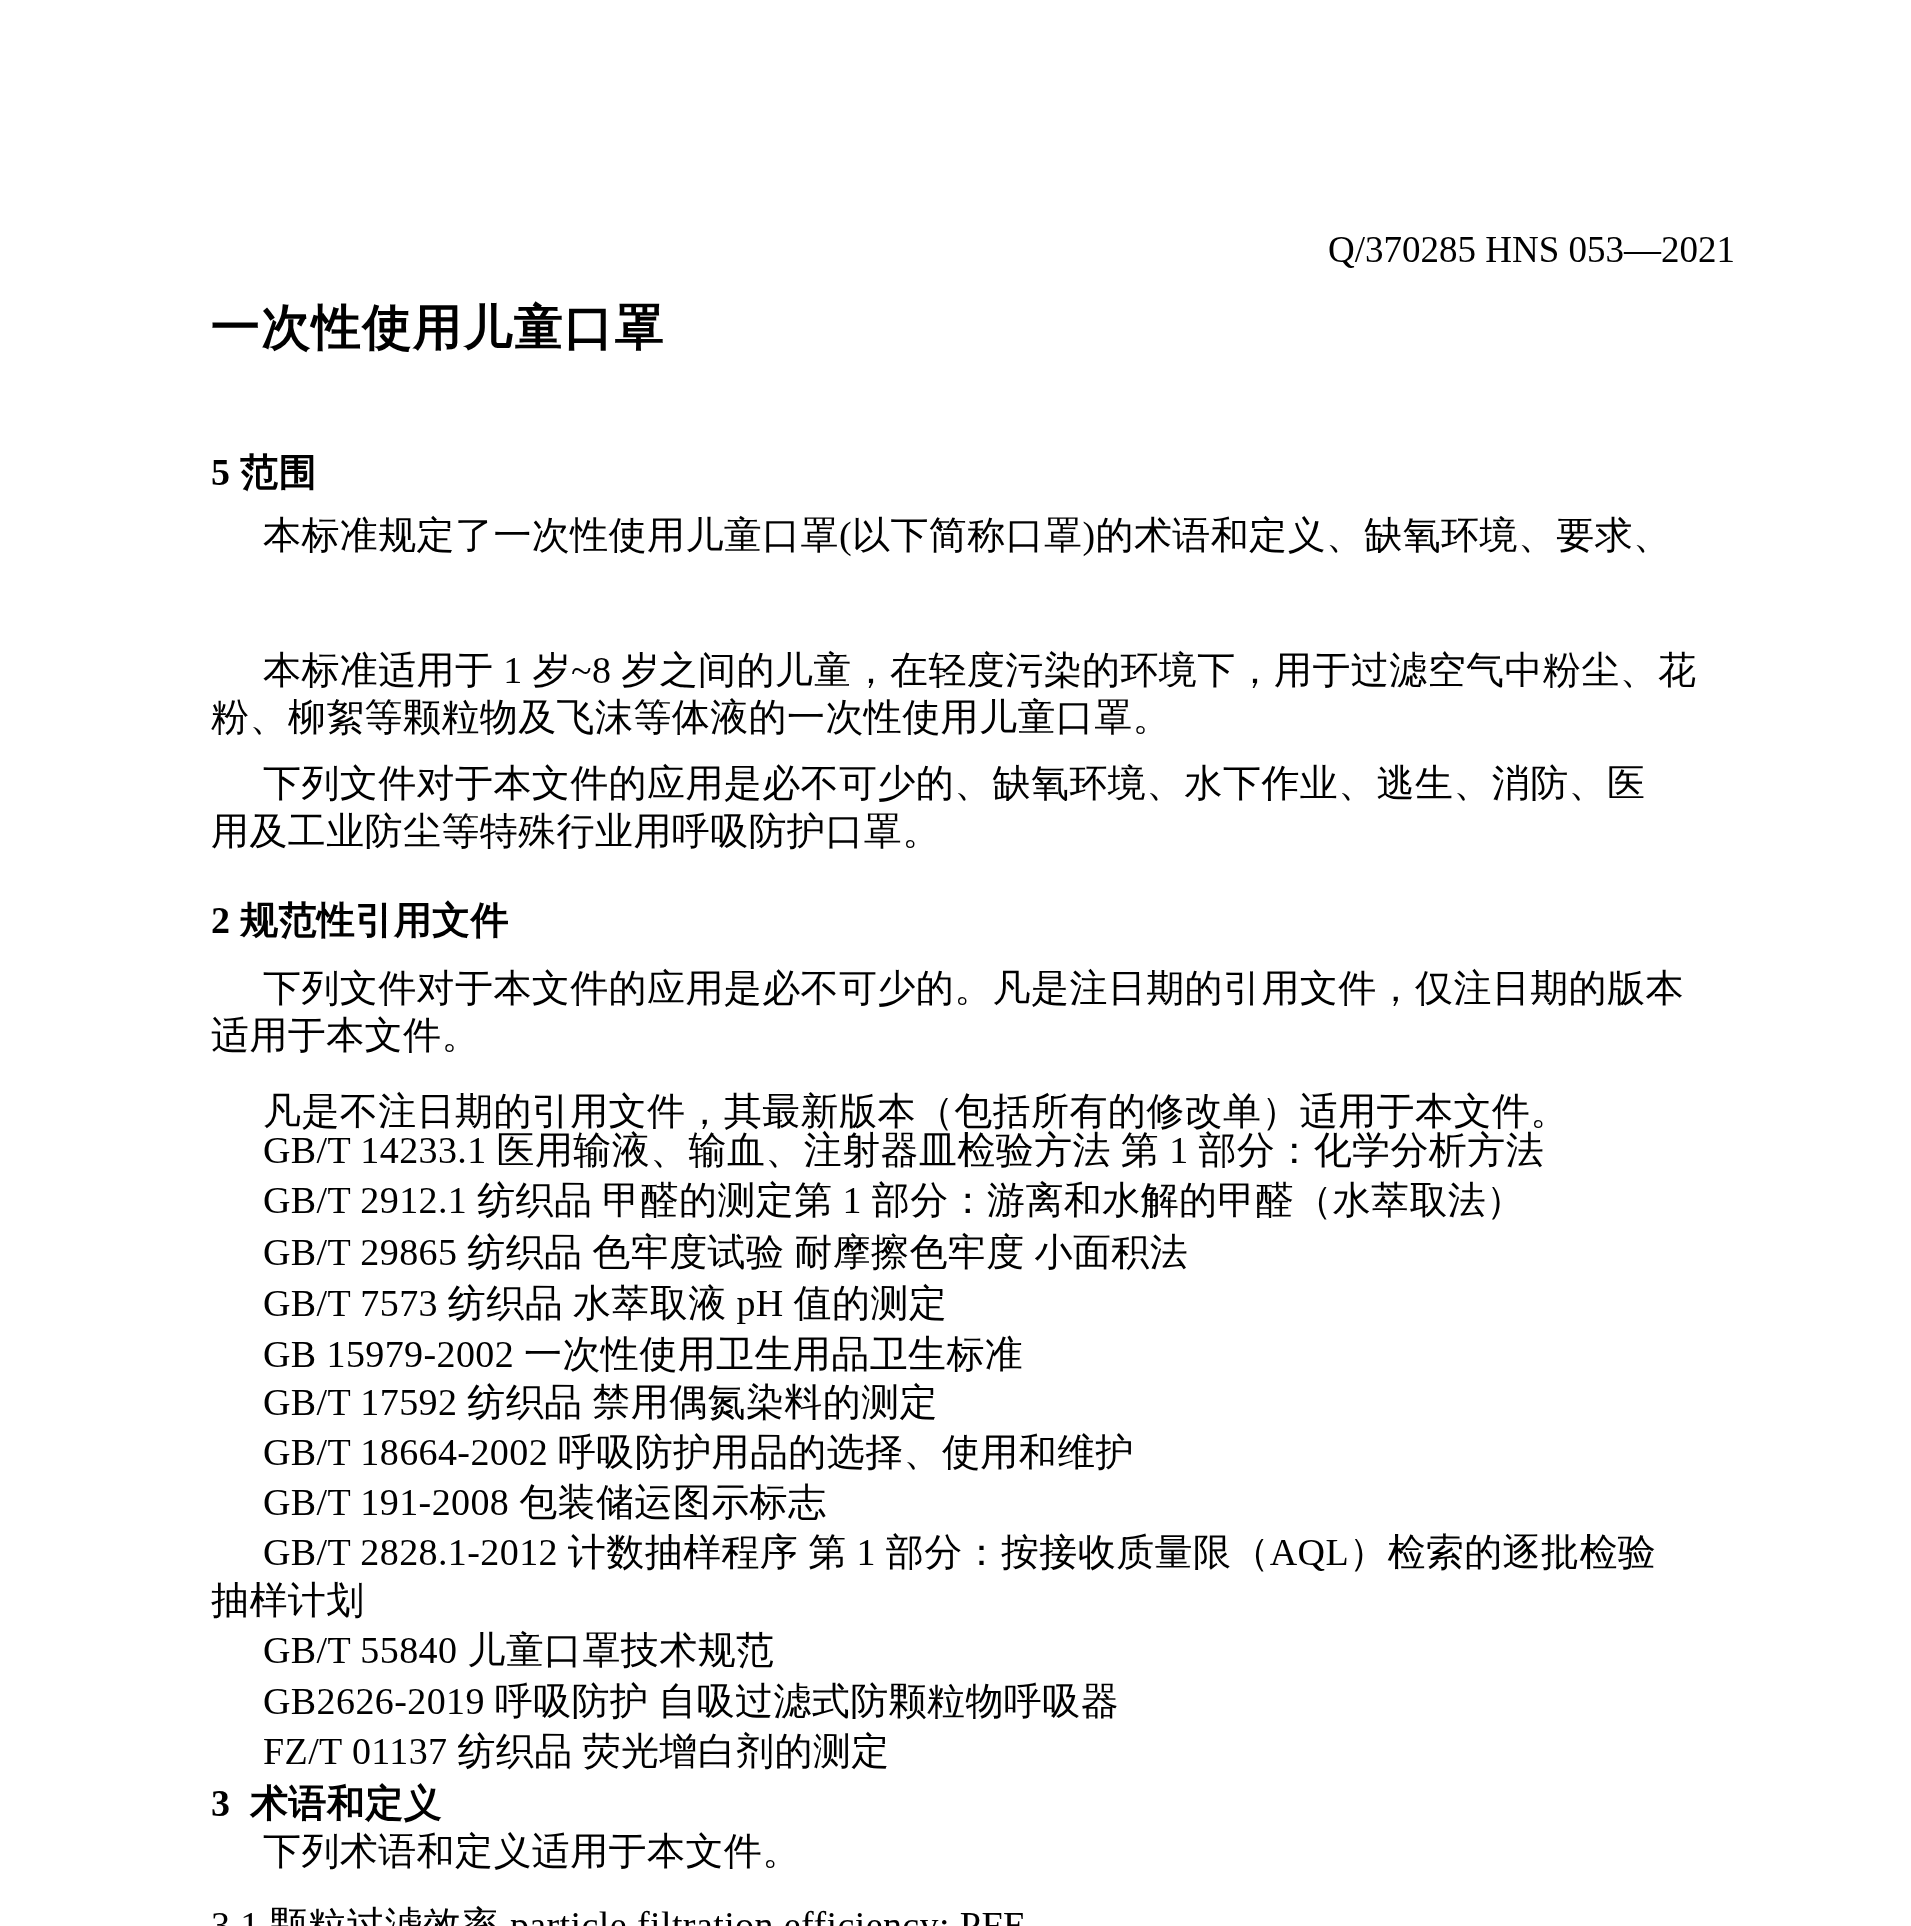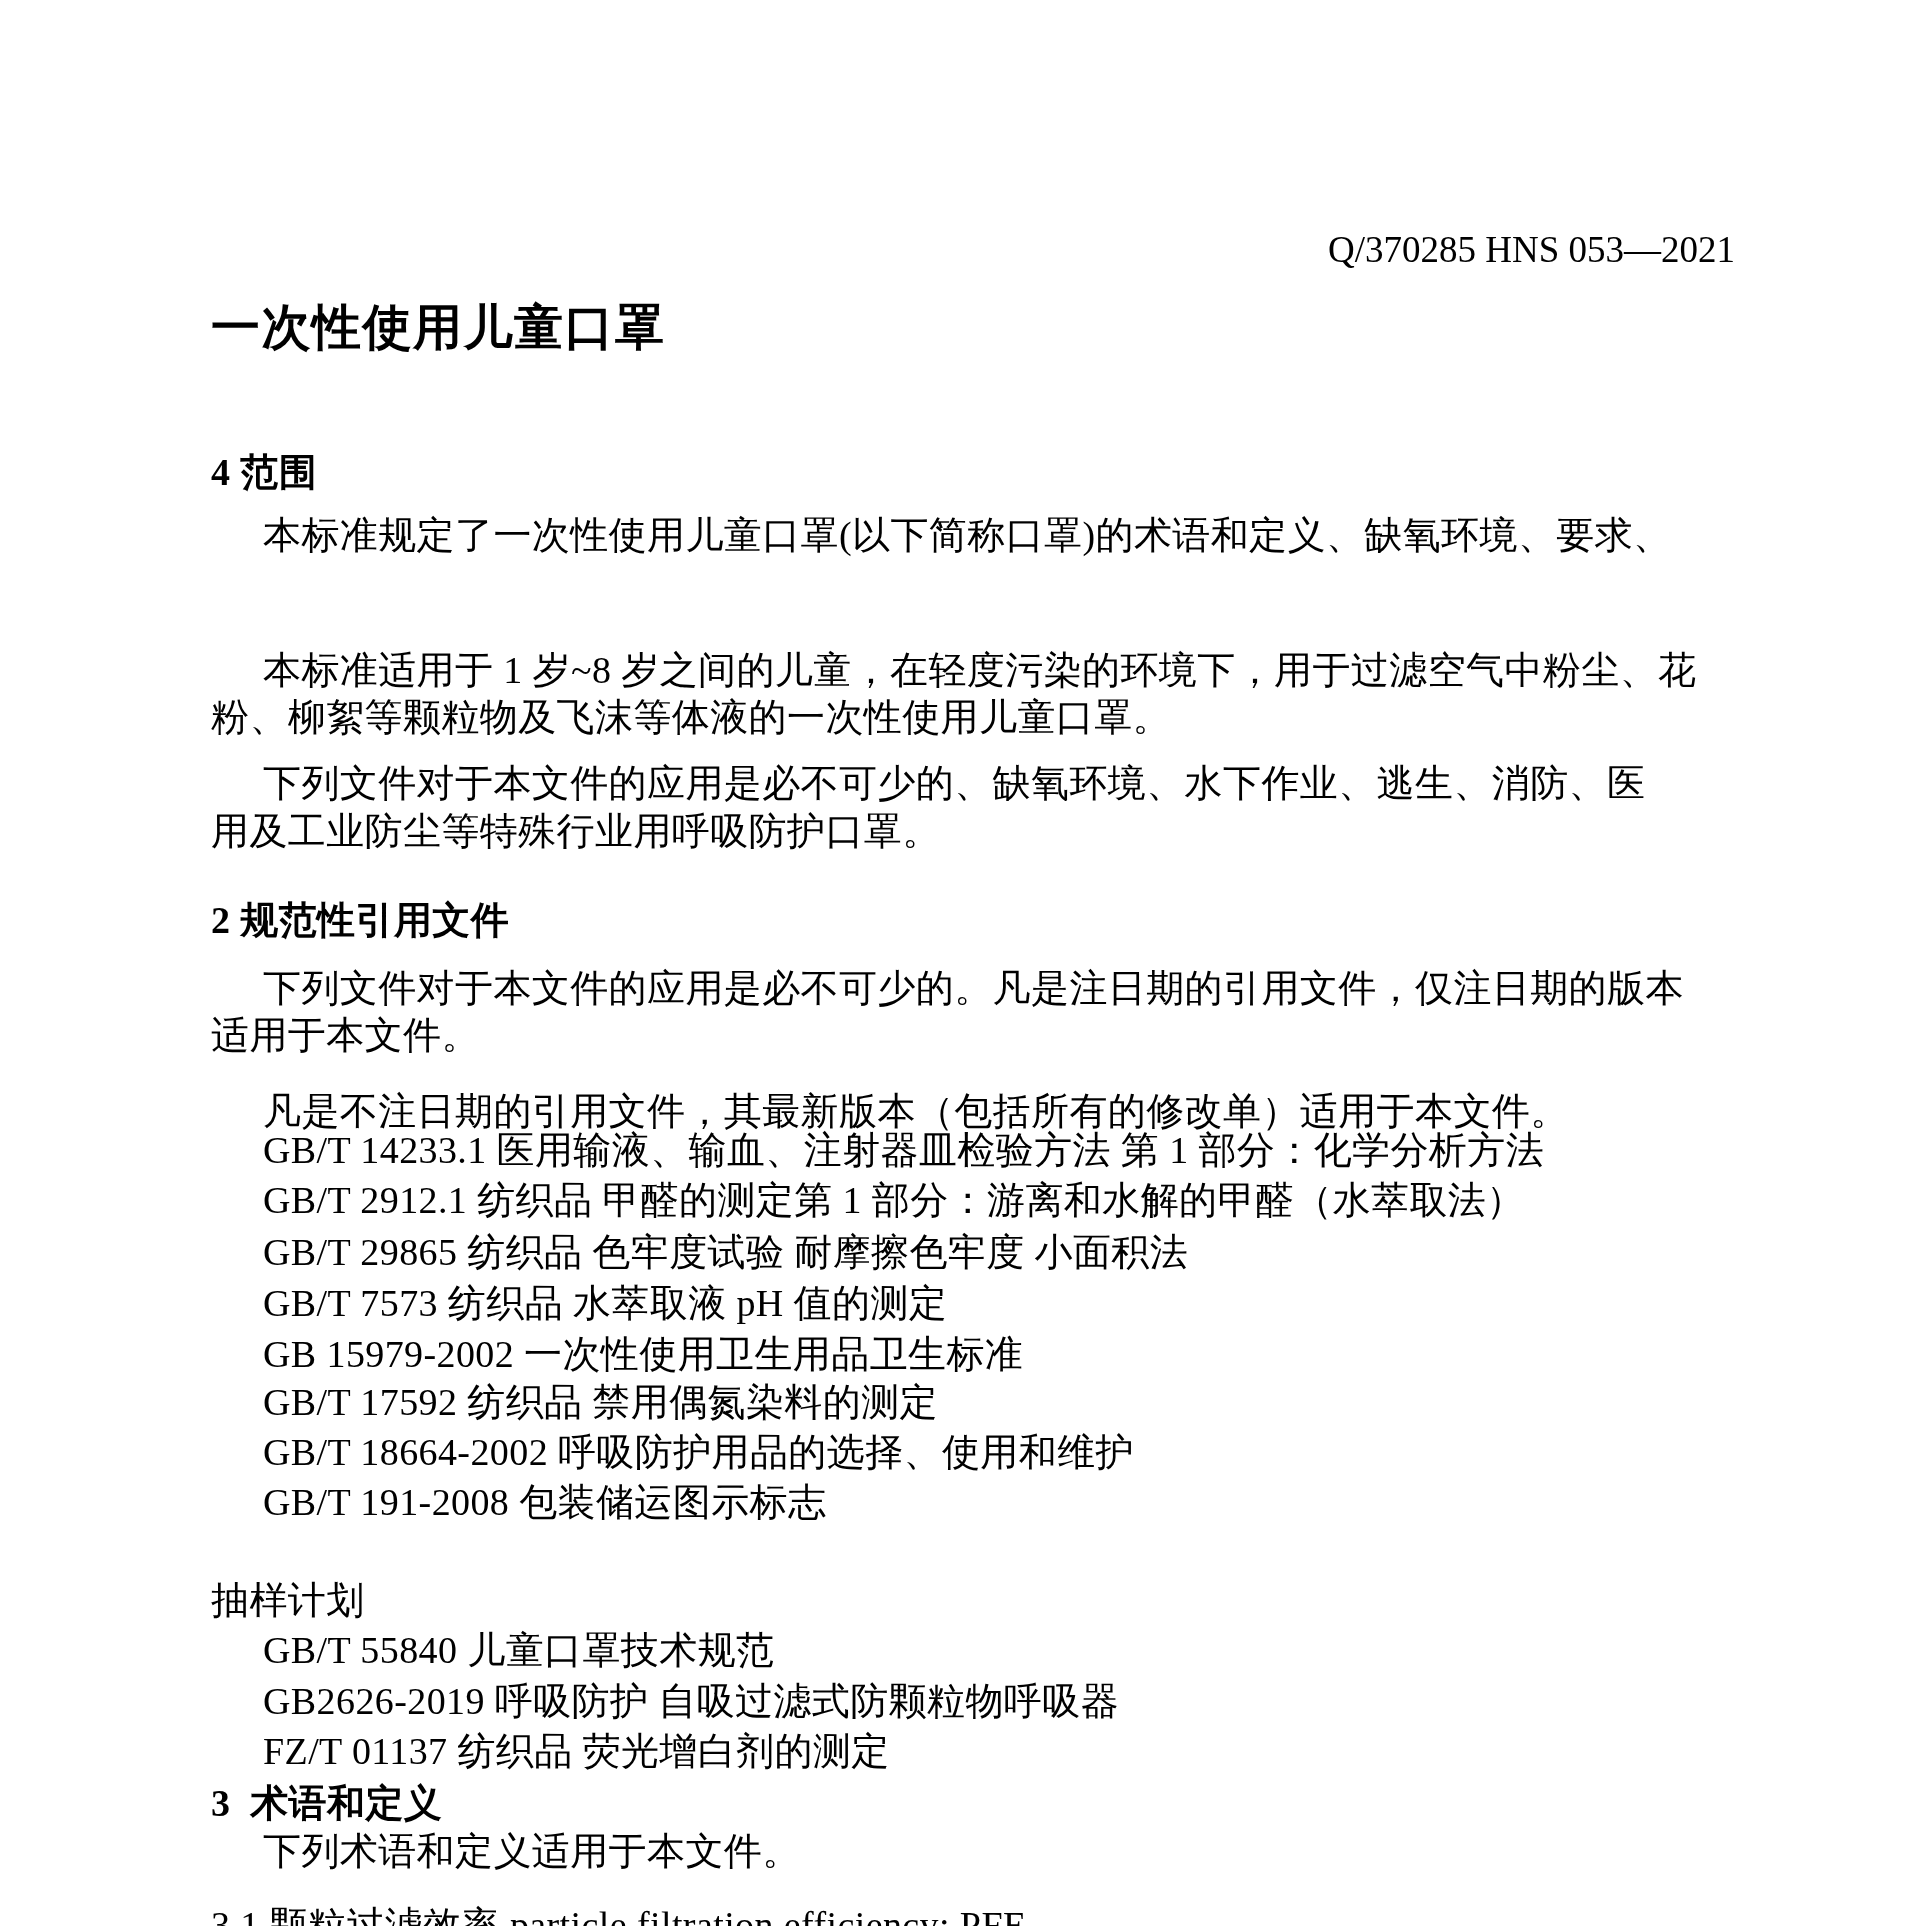--- a/index.html
+++ b/index.html
@@ -58,40 +58,41 @@
 </style>
 </head>
 <body>
 
 <div class="page">
 
   <div class="doc-code">Q/370285 HNS 053—2021</div>
 
   <div class="doc-title">一次性使用儿童口罩</div>
 
-  <div class="line heading" style="top:453px">4 范围</div>
+  <div class="line heading" style="top:453px">5 范围</div>
   <div class="line indent" style="top:516px">本标准规定了一次性使用儿童口罩(以下简称口罩)的术语和定义、缺氧环境、要求、</div>
   <div class="line indent" style="top:651px">本标准适用于 1 岁~8 岁之间的儿童，在轻度污染的环境下，用于过滤空气中粉尘、花</div>
   <div class="line" style="top:698px">粉、柳絮等颗粒物及飞沫等体液的一次性使用儿童口罩。</div>
   <div class="line indent" style="top:764px">下列文件对于本文件的应用是必不可少的、缺氧环境、水下作业、逃生、消防、医</div>
   <div class="line" style="top:812px">用及工业防尘等特殊行业用呼吸防护口罩。</div>
 
   <div class="line heading" style="top:901px">2 规范性引用文件</div>
   <div class="line indent" style="top:969px">下列文件对于本文件的应用是必不可少的。凡是注日期的引用文件，仅注日期的版本</div>
   <div class="line" style="top:1016px">适用于本文件。</div>
   <div class="line indent" style="top:1092px">凡是不注日期的引用文件，其最新版本（包括所有的修改单）适用于本文件。</div>
 
   <div class="line indent" style="top:1131px">GB/T 14233.1 医用输液、输血、注射器皿检验方法 第 1 部分：化学分析方法</div>
   <div class="line indent" style="top:1181px">GB/T 2912.1 纺织品 甲醛的测定第 1 部分：游离和水解的甲醛（水萃取法）</div>
   <div class="line indent" style="top:1233px">GB/T 29865 纺织品 色牢度试验 耐摩擦色牢度 小面积法</div>
   <div class="line indent" style="top:1284px">GB/T 7573 纺织品 水萃取液 pH 值的测定</div>
   <div class="line indent" style="top:1335px">GB 15979-2002 一次性使用卫生用品卫生标准</div>
   <div class="line indent" style="top:1383px">GB/T 17592 纺织品 禁用偶氮染料的测定</div>
   <div class="line indent" style="top:1433px">GB/T 18664-2002 呼吸防护用品的选择、使用和维护</div>
   <div class="line indent" style="top:1483px">GB/T 191-2008 包装储运图示标志</div>
+  <div class="line indent" style="top:1533px">GB/T 2828.1-2012 计数抽样程序 第 1 部分：按接收质量限（AQL）检索的逐批检验</div>
   <div class="line" style="top:1581px">抽样计划</div>
   <div class="line indent" style="top:1631px">GB/T 55840 儿童口罩技术规范</div>
   <div class="line indent" style="top:1682px">GB2626-2019 呼吸防护 自吸过滤式防颗粒物呼吸器</div>
   <div class="line indent" style="top:1732px">FZ/T 01137 纺织品 荧光增白剂的测定</div>
 
   <div class="line heading" style="top:1784px">3  术语和定义</div>
   <div class="line indent" style="top:1832px">下列术语和定义适用于本文件。</div>
   <div class="line" style="top:1906px">3.1 颗粒过滤效率 particle filtration efficiency; PFE</div>
 
 </div>

